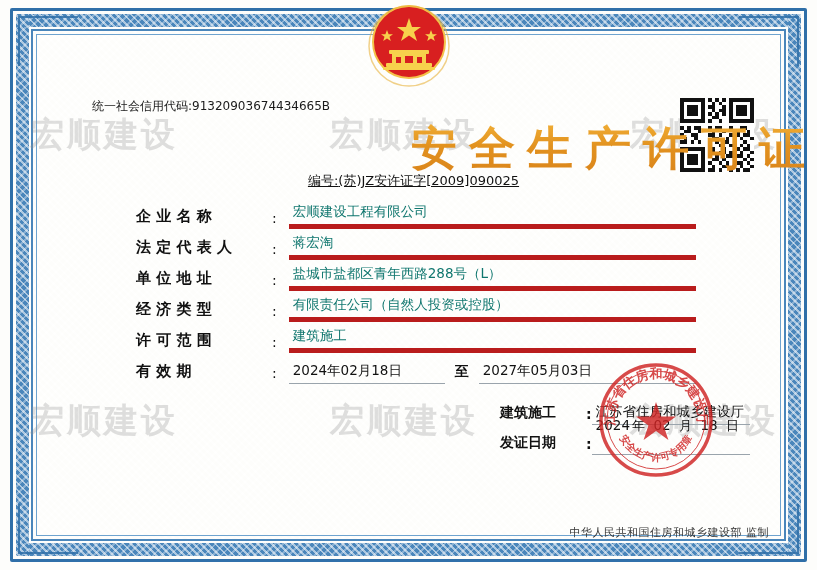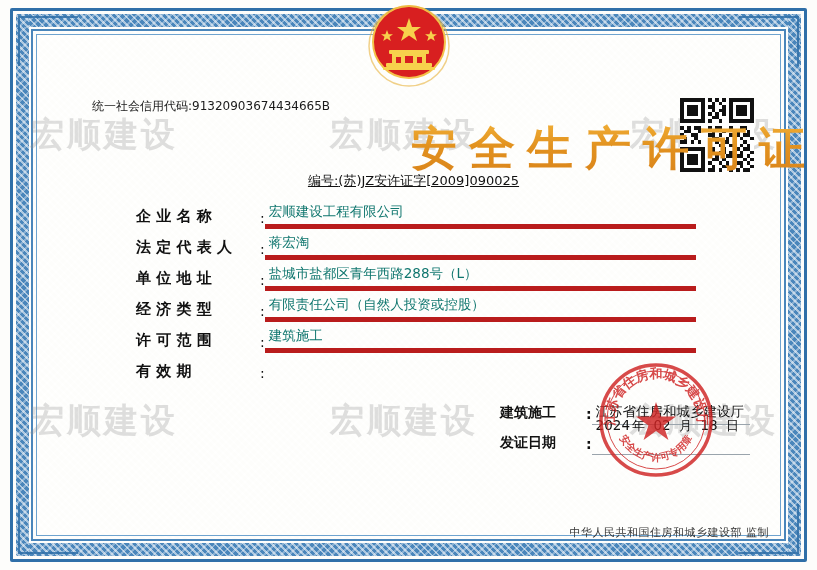--- a/index.html
+++ b/index.html
@@ -151,20 +151,21 @@
     position: absolute;
     left: 136px;
     top: 198px;
     width: 560px;
   }
   .row {
     position: relative;
     height: 31px;
     display: flex;
     align-items: flex-end;
+    gap: 12px;
   }
   .label {
     width: 124px;
     font-size: 15px;
     font-weight: 700;
     color: #111;
     font-family: "DejaVu Sans", sans-serif;
     display: flex;
     justify-content: space-between;
     padding-bottom: 3px;
@@ -482,20 +483,26 @@
 
     <div class="row">
       <div class="label">许 可 范 围</div>
       <div class="colon">:</div>
       <div class="value">建筑施工</div>
     </div>
 
     <div class="row valid">
       <div class="label">有 效 期</div>
       <div class="colon">:</div>
+      <div class="value-wrap">
+        <div class="valid-from">2024年02月18日</div>
+        <div class="valid-sep">至</div>
+        <div class="valid-to">2027年05月03日</div>
+        <div class="valid-tail"></div>
+      </div>
     </div>
 
   </div>
 
   <div class="issuer">
     <div class="issuer-row">
       <div class="issuer-label">建筑施工</div>
       <div class="colon">:</div>
       <div class="issuer-value">江苏省住房和城乡建设厅</div>
     </div>

